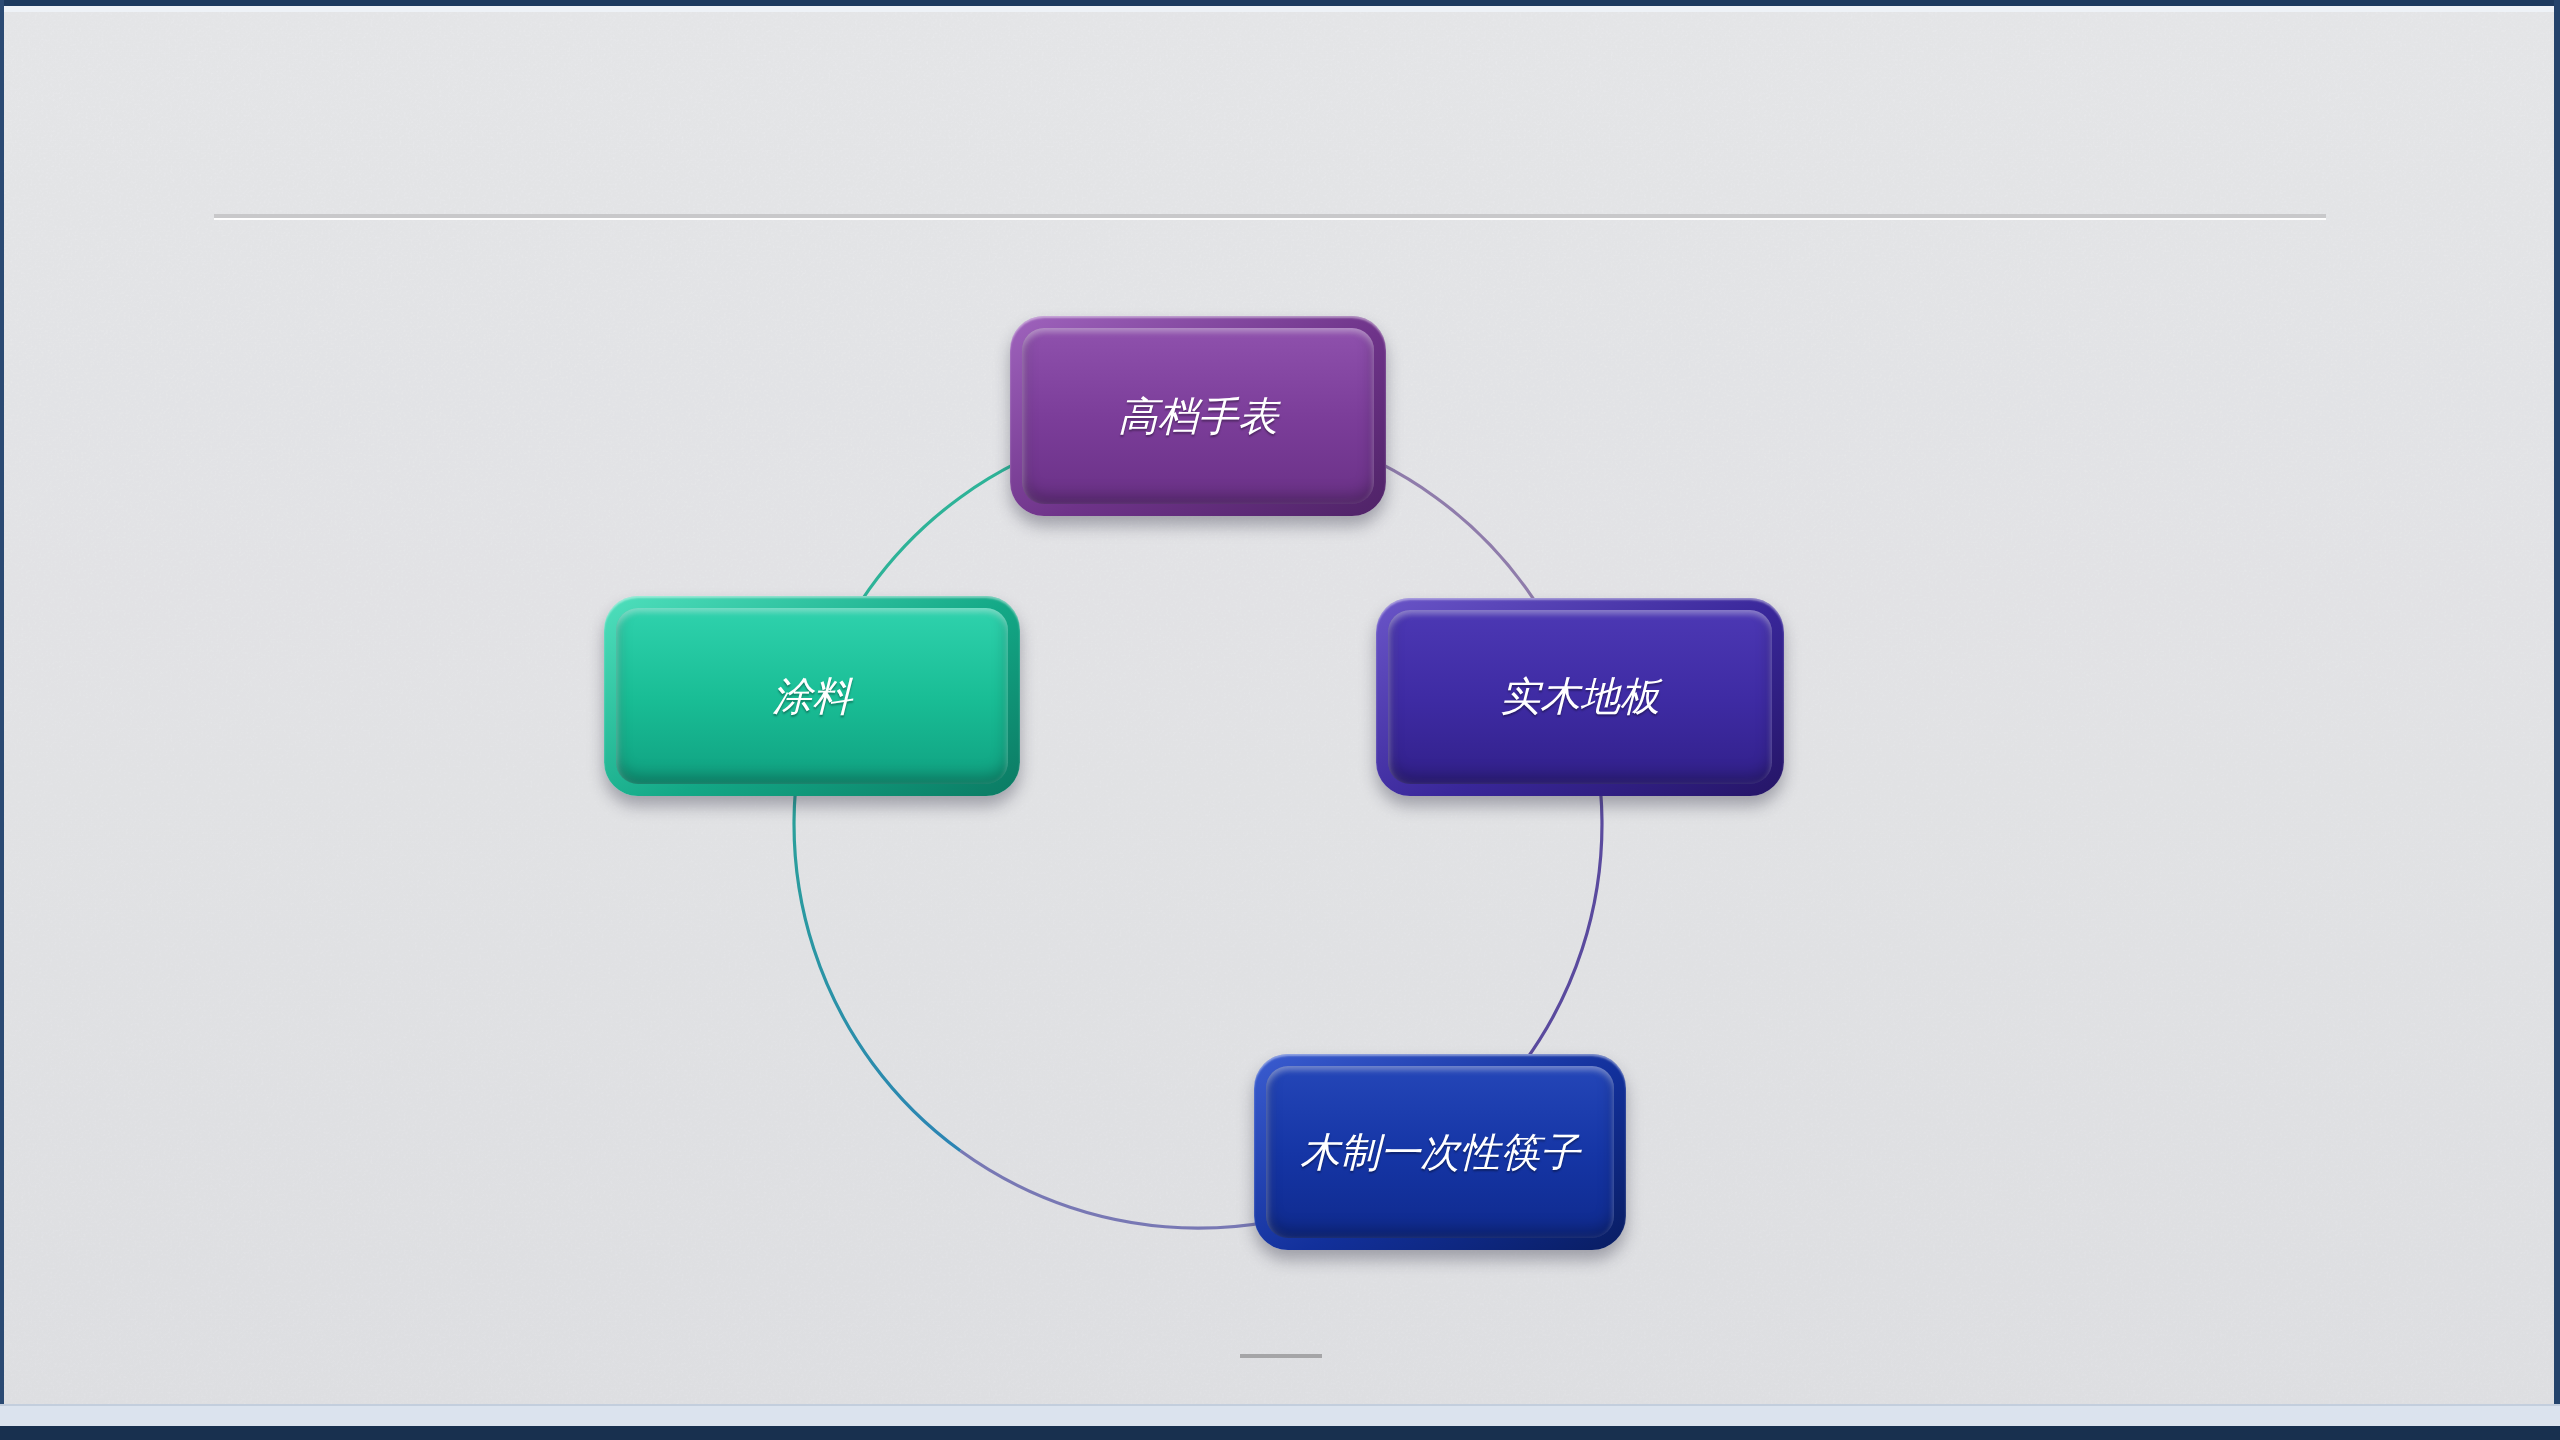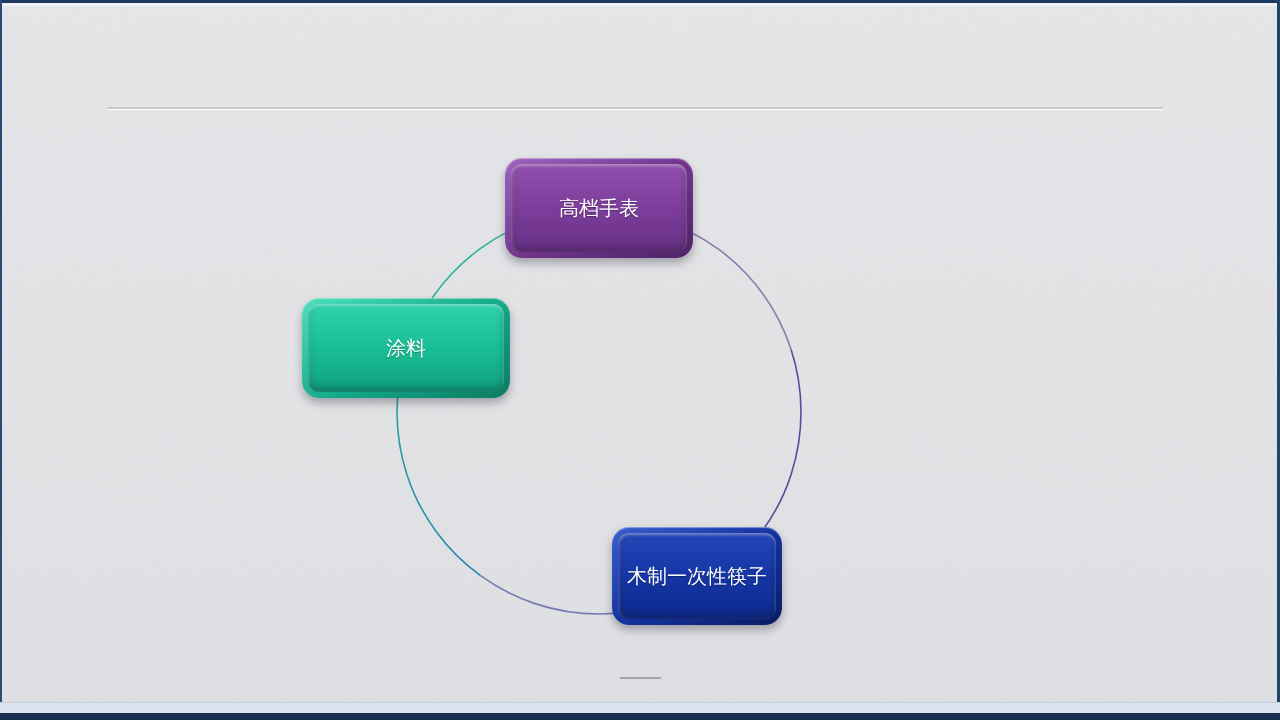--- a/index.html
+++ b/index.html
@@ -32,37 +32,38 @@
     background:#c8c8ca; box-shadow:0 1px 0 rgba(255,255,255,.95); z-index:2;
   }
 
   
   .cycle-svg { position:absolute; left:0; top:0; width:1280px; height:720px; z-index:1; }
 
   
   .node {
     position:absolute; z-index:3; padding:6px; border-radius:17px;
     box-shadow:0 5px 8px rgba(40,40,60,.35), inset 0 1px 1px rgba(255,255,255,.45);
+    font-style:italic;
   }
   .face {
     width:100%; height:100%; border-radius:11px;
     display:flex; align-items:center; justify-content:center;
     box-shadow:inset 0 2px 3px rgba(255,255,255,.35), inset 0 -4px 8px rgba(0,0,0,.28), inset 2px 0 4px rgba(255,255,255,.12);
   }
   .node-label { color:#fff; font-size:20px; text-shadow:0 1px 1px rgba(0,0,0,.35); white-space:nowrap; }
 
   .node-top          { left:505px; top:158px; width:188px; height:100px;
                        background:linear-gradient(150deg,#9f63bd 0%,#6e3389 55%,#4f2367 100%); }
   .node-top .face    { background:linear-gradient(180deg,#8f51ad 0%,#7b3d99 52%,#6a3187 100%); }
 
   .node-right        { left:688px; top:299px; width:204px; height:99px;
                        background:linear-gradient(150deg,#6a55c8 0%,#39279a 55%,#251566 100%); }
   .node-right .face  { background:linear-gradient(180deg,#4c38b4 0%,#3e2ba3 52%,#31208a 100%); }
 
-  .node-bottom-right { left:612px; top:527px; width:170px; height:98px;
+  .node-bottom-right { left:627px; top:527px; width:186px; height:98px;
                        background:linear-gradient(150deg,#3a5cd0 0%,#12309b 55%,#091d62 100%); }
   .node-bottom-right .face { background:linear-gradient(180deg,#2446b8 0%,#1535a5 52%,#0f2a8d 100%); }
 
   .node-bottom-left  { left:373px; top:527px; width:212px; height:98px;
                        background:linear-gradient(150deg,#45b3d4 0%,#11759f 55%,#09536f 100%); }
   .node-bottom-left .face { background:linear-gradient(180deg,#2598bf 0%,#147fad 52%,#0e6d97 100%); }
 
   .node-left         { left:302px; top:298px; width:208px; height:100px;
                        background:linear-gradient(150deg,#4fe0bd 0%,#13a886 55%,#0b7a63 100%); }
   .node-left .face   { background:linear-gradient(180deg,#2fd2ad 0%,#19bd95 52%,#10a181 100%); }
@@ -98,20 +99,25 @@
     <path d="M 717.8 575.4 A 202 202 0 0 1 480.2 575.4" stroke="#7878b4" stroke-width="1.6"></path>
     <path d="M 480.2 575.4 A 202 202 0 0 1 406.9 349.6" stroke="url(#blArcGrad)" stroke-width="1.6"></path>
   </svg>
 
   <div class="node node-top">
     <div class="face">
       <span class="node-label">高档手表</span>
     </div>
   </div>
 
+  <div class="node node-right">
+    <div class="face">
+      <span class="node-label">实木地板</span>
+    </div>
+  </div>
 
   <div class="node node-bottom-right">
     <div class="face">
       <span class="node-label">木制一次性筷子</span>
     </div>
   </div>
 
 
   <div class="node node-left">
     <div class="face">

